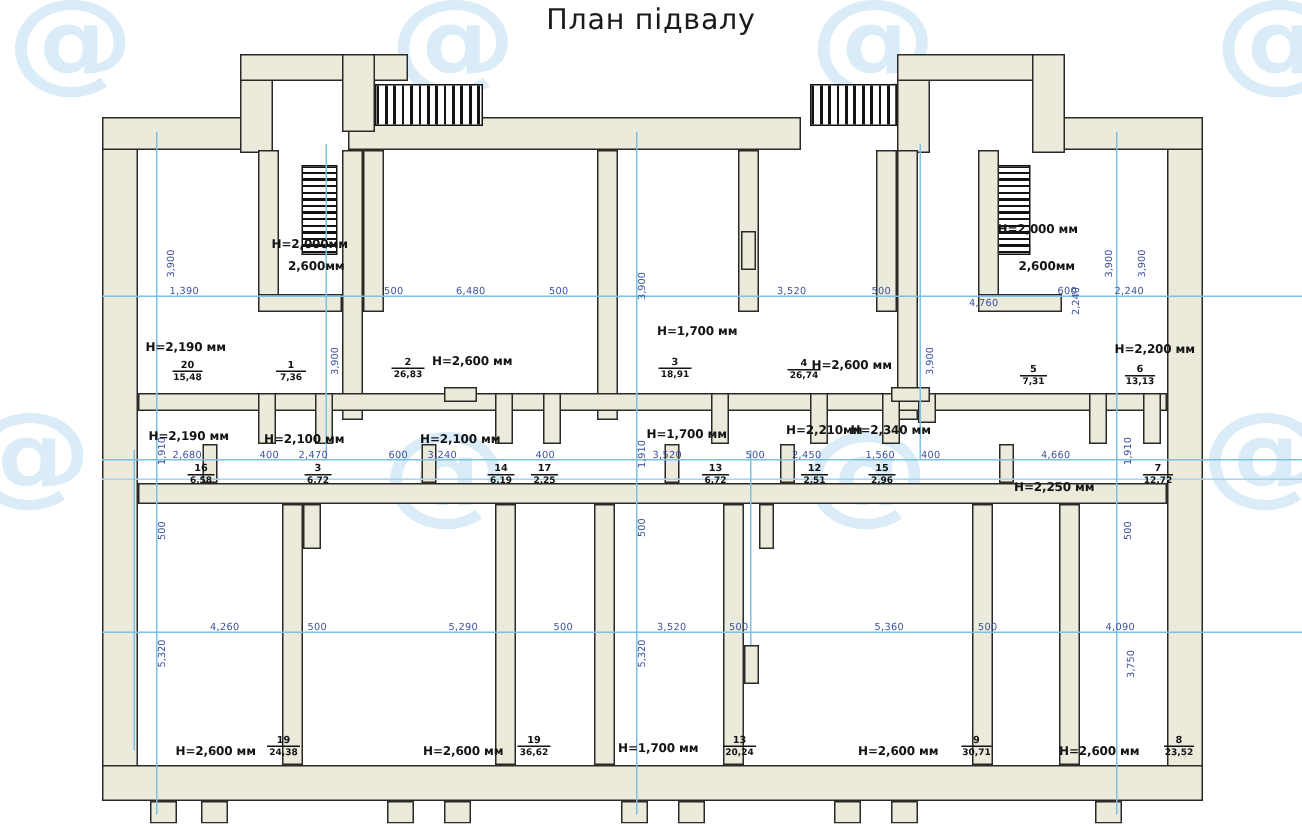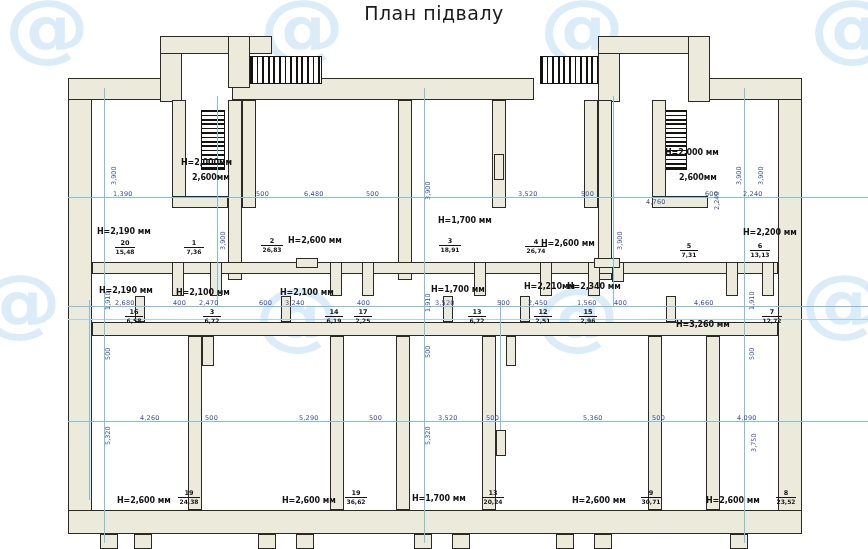--- a/index.html
+++ b/index.html
@@ -189,21 +189,21 @@
       <div class="hlab" style="left: 288px; top: 236px;">H=2,600 мм</div>
       <div class="hlab" style="left: 438px; top: 216px;">H=1,700 мм</div>
       <div class="hlab" style="left: 541px; top: 239px;">H=2,600 мм</div>
       <div class="hlab" style="left: 743px; top: 228px;">H=2,200 мм</div>
       <div class="hlab" style="left: 99px; top: 286px;">H=2,190 мм</div>
       <div class="hlab" style="left: 176px; top: 288px;">H=2,100 мм</div>
       <div class="hlab" style="left: 280px; top: 288px;">H=2,100 мм</div>
       <div class="hlab" style="left: 431px; top: 285px;">H=1,700 мм</div>
       <div class="hlab" style="left: 524px; top: 282px;">H=2,210мм</div>
       <div class="hlab" style="left: 567px; top: 282px;">H=2,340 мм</div>
-      <div class="hlab" style="left: 676px; top: 320px;">H=3,260 мм</div>
+      <div class="hlab" style="left: 676px; top: 320px;">H=2,250 мм</div>
       <div class="hlab" style="left: 117px; top: 496px;">H=2,600 мм</div>
       <div class="hlab" style="left: 282px; top: 496px;">H=2,600 мм</div>
       <div class="hlab" style="left: 412px; top: 494px;">H=1,700 мм</div>
       <div class="hlab" style="left: 572px; top: 496px;">H=2,600 мм</div>
       <div class="hlab" style="left: 706px; top: 496px;">H=2,600 мм</div>
       <div class="frac" style="left: 115px; top: 240px; width: 20px;">
         <span class="num">20</span>
         <span class="bar" style="width: 20px;"></span>
         <span class="den">15,48</span>
       </div>

